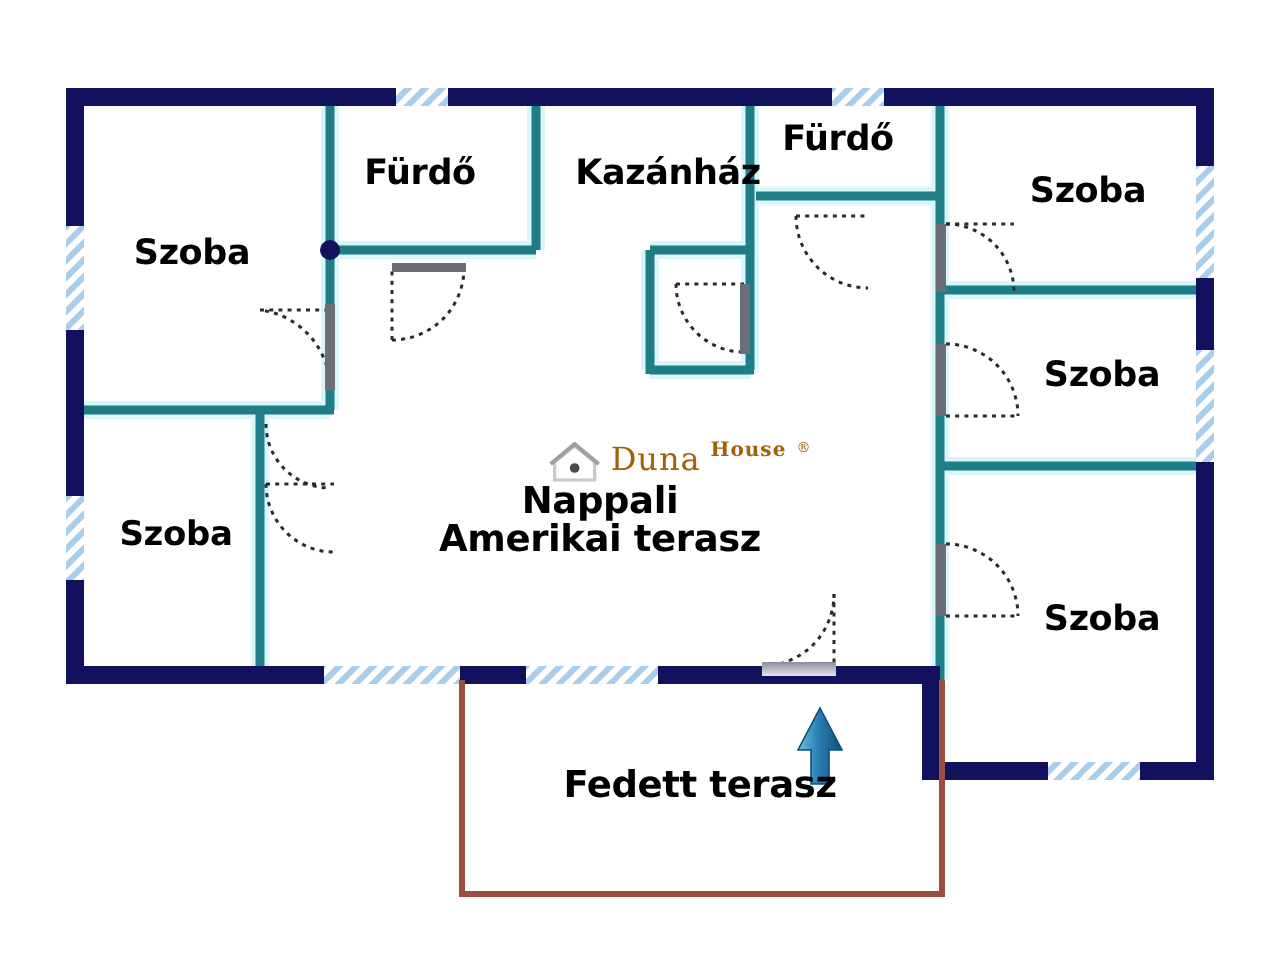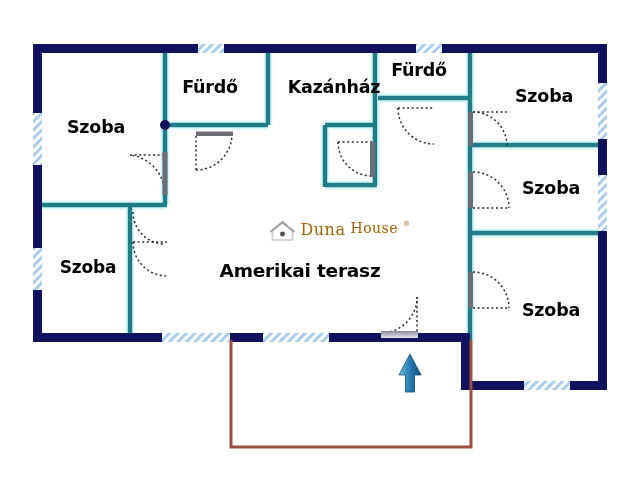--- a/index.html
+++ b/index.html
@@ -48,21 +48,21 @@
     letter-spacing: 0.5px;
     white-space: nowrap;
     display: flex;
     gap: 5px;
     user-select: none;
   }
   .watermark .wm-sup {
     font-size: 7px;
     vertical-align: super;
   }
-  .wm-text-small { font-size: 14px; }
+  .wm-text-small { font-size: 10px; font-weight: bold; }
 </style>
 </head>
 <body>
 
 <div id="floorplan-root">
 
   <svg id="plan-svg" viewBox="0 0 640 480">
     <defs>
       <pattern id="winhatch" width="6" height="6" patternUnits="userSpaceOnUse" patternTransform="rotate(45)">
         <rect width="6" height="6" fill="#ffffff"></rect>
@@ -228,17 +228,19 @@
   <div class="room-label sz-18" style="left:419px; top:71px;">Fürdő</div>
 
   <div class="room-label sz-18" style="left:544px; top:97px;">Szoba</div>
 
   <div class="room-label sz-18" style="left:551px; top:189px;">Szoba</div>
 
   <div class="room-label sz-17" style="left:88px; top:268px;">Szoba</div>
 
   <div class="room-label sz-18" style="left:551px; top:311px;">Szoba</div>
 
+  <div class="room-label sz-19" style="left:300px; top:252px;">Nappali</div>
 
   <div class="room-label sz-19" style="left:300px; top:271px;">Amerikai terasz</div>
 
+  <div class="room-label sz-19" style="left:350px; top:394px;">Fedett terasz</div>
 
 </div>
 
 </body></html>

